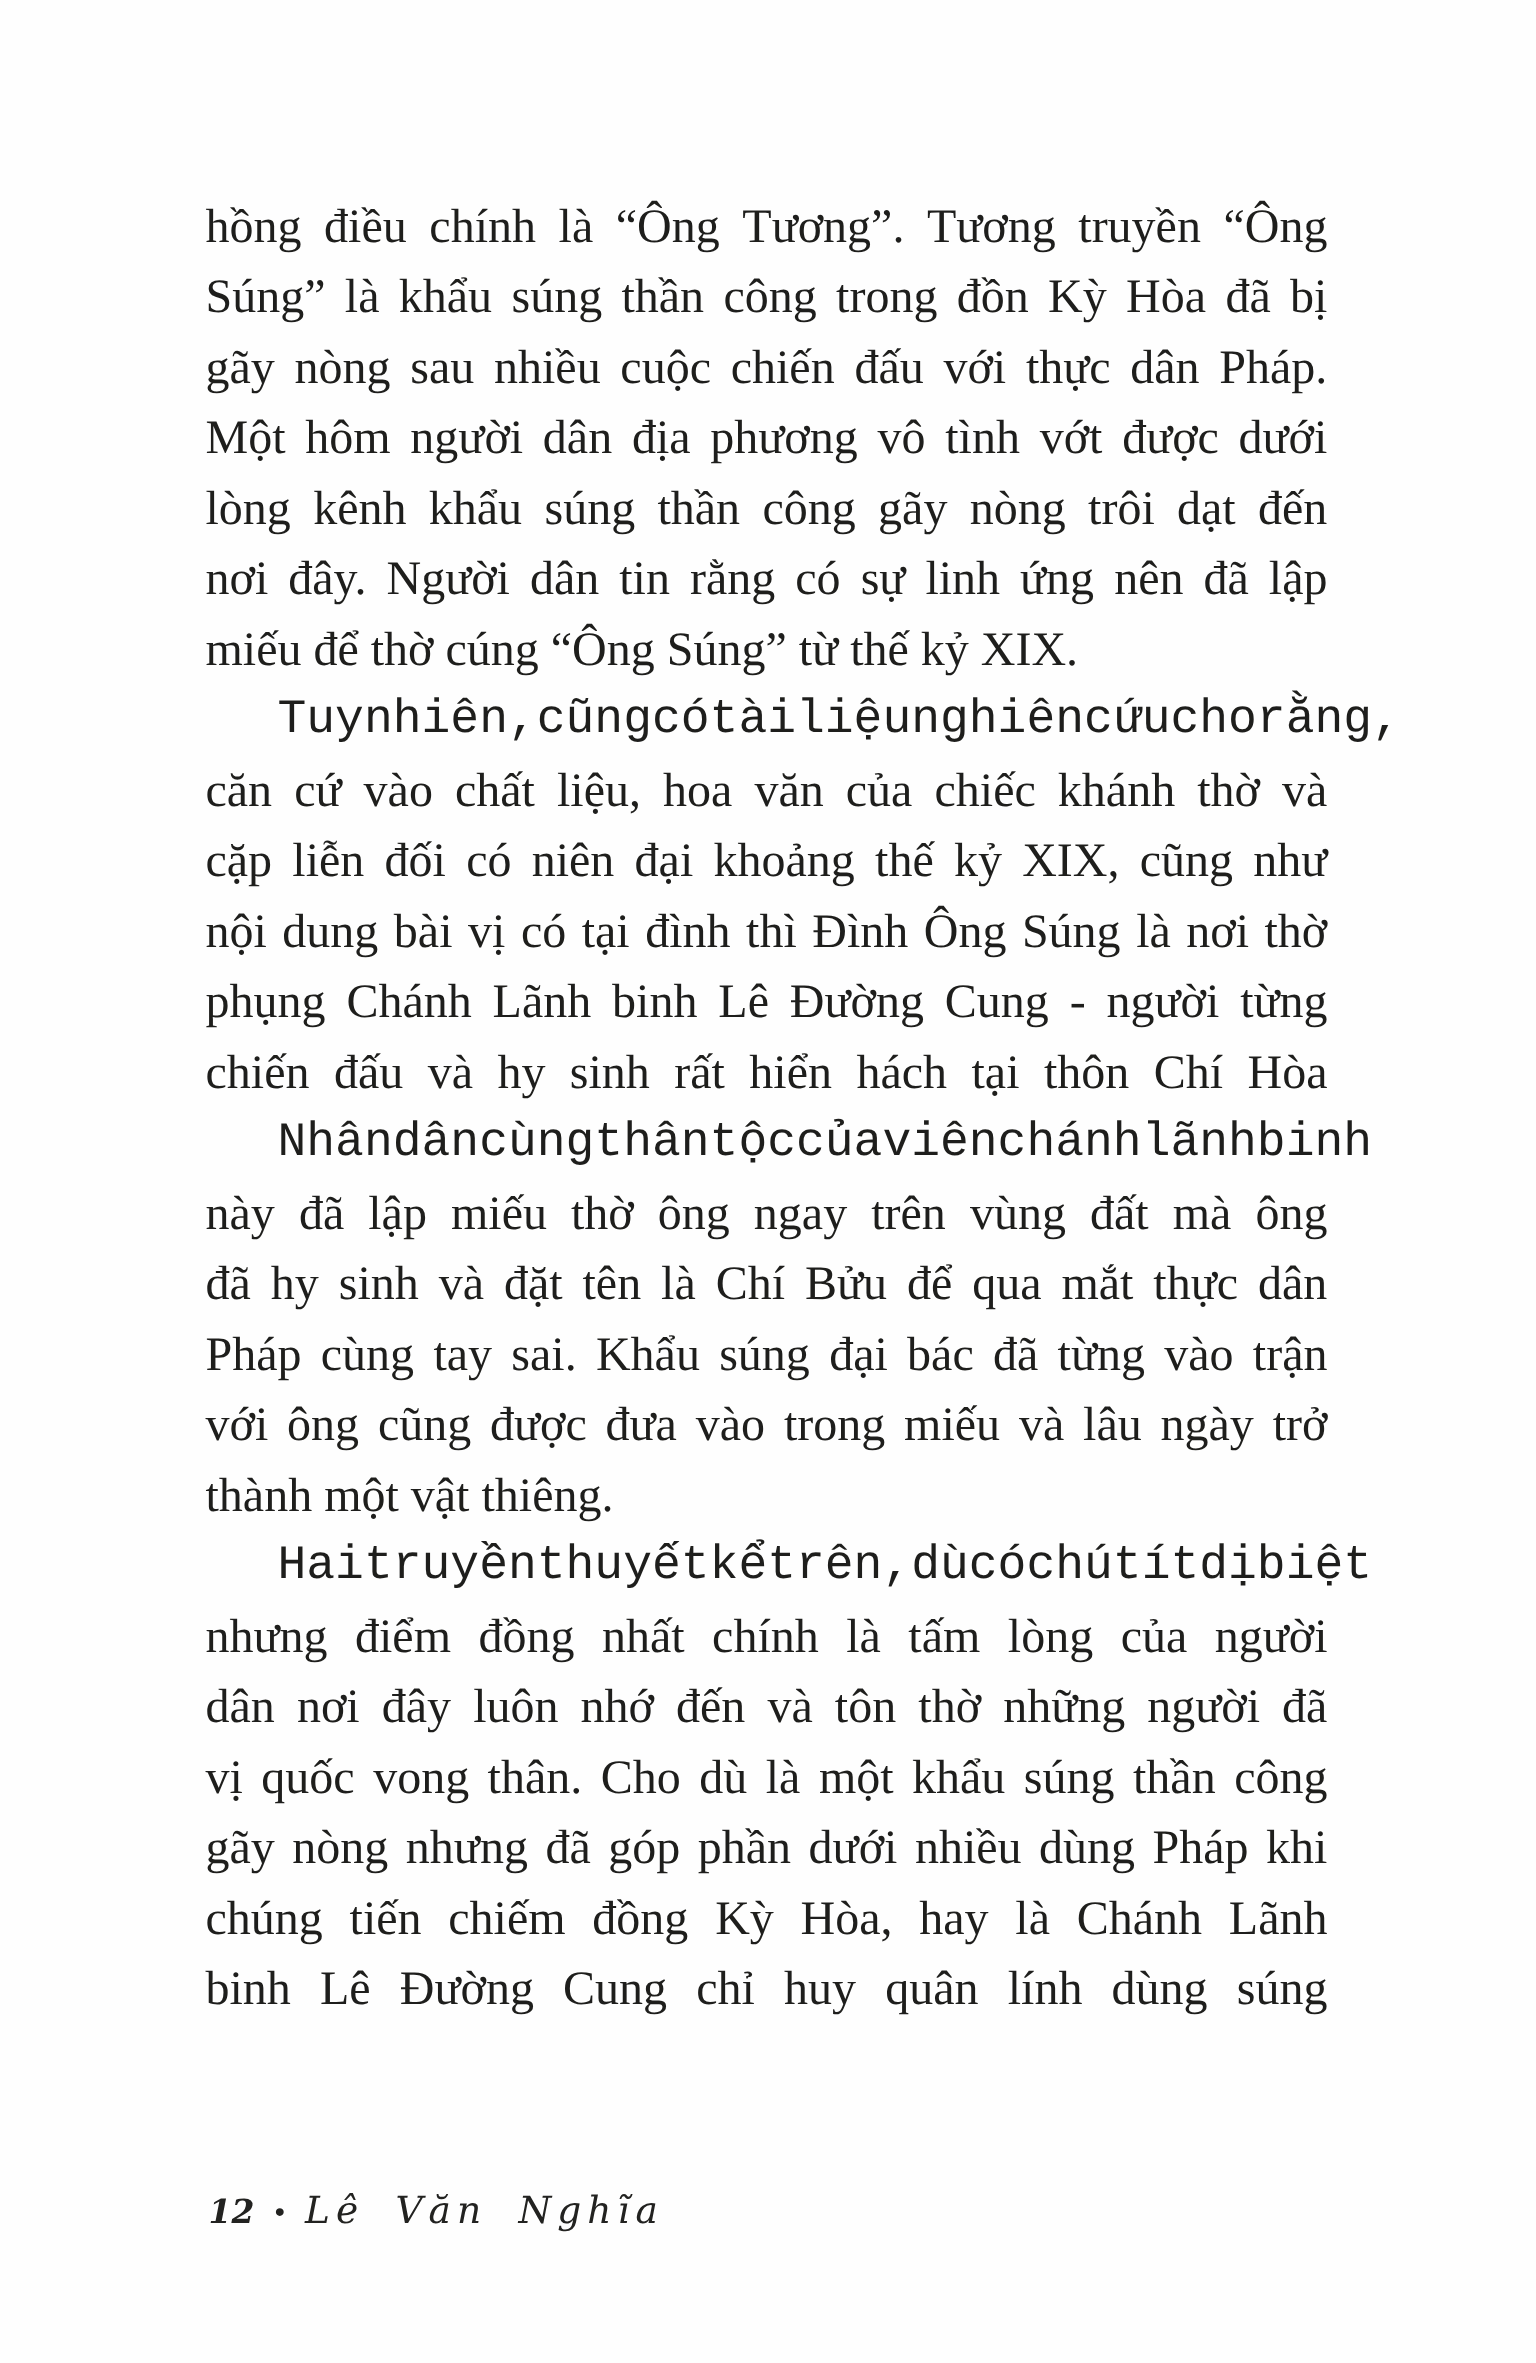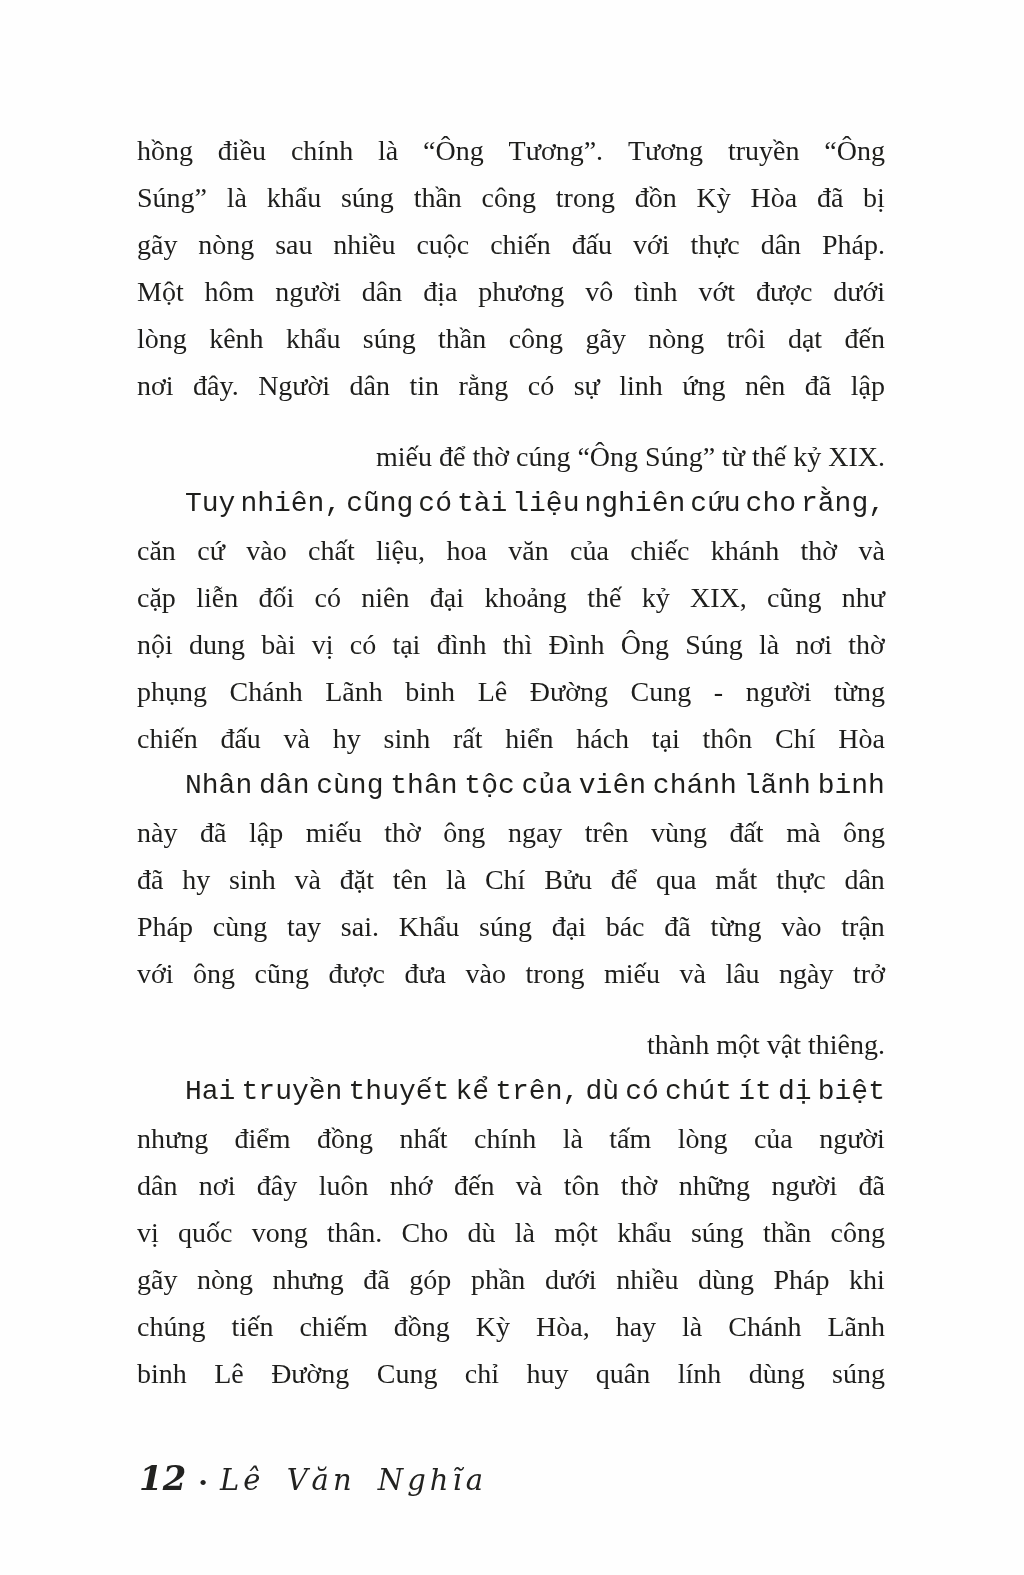--- a/index.html
+++ b/index.html
@@ -21,60 +21,59 @@
     background: #fefefe;
   }
   .body-text {
     position: absolute;
     left: 137px;
     top: 127px;
     width: 748px;
   }
   .line {
     height: 47px;
-    font-size: 28px;
+    font-size: 32px;
     line-height: 47px;
     white-space: nowrap;
   }
   .line.just {
     display: flex;
     justify-content: space-between;
   }
   .line.indent {
     padding-left: 48px;
     font-family: Liberation Mono, monospace;
   }
   .line.last {
-    text-align: right;
-    margin-top: 24px;
+    text-align: left;
   }
   .footer {
     position: absolute;
     left: 139px;
     top: 1461px;
     display: flex;
     align-items: baseline;
     color: #222220;
   }
   .footer .page-num {
     font-family: "DejaVu Serif", serif;
     font-style: italic;
     font-weight: bold;
-    font-size: 34px;
+    font-size: 22px;
     line-height: 1;
   }
   .footer .bullet {
     font-size: 22px;
     line-height: 1;
     margin: 0 13px;
   }
   .footer .author {
     font-family: "DejaVu Serif", serif;
     font-style: italic;
-    font-size: 29px;
+    font-size: 25px;
     line-height: 1;
     letter-spacing: 4px;
     word-spacing: 9px;
   }
 </style>
 </head>
 <body>
 
 <div class="page">
 

